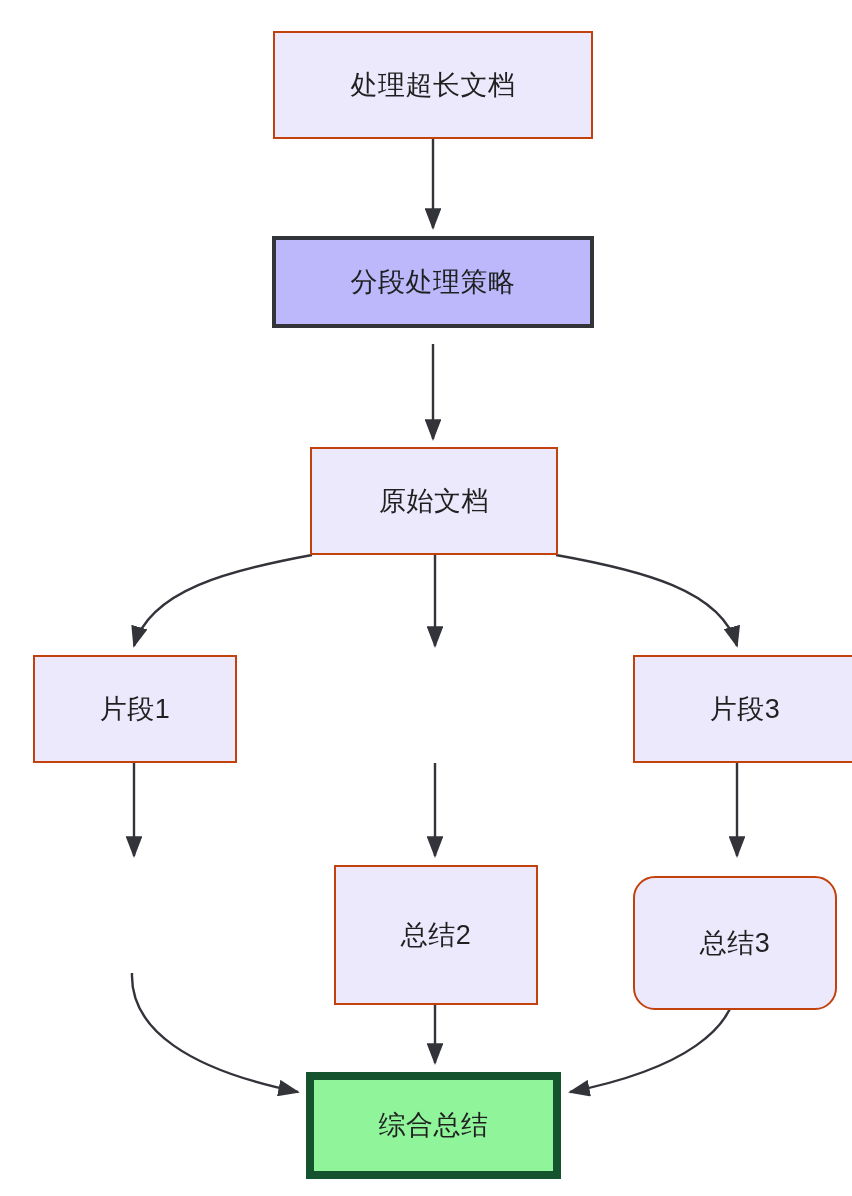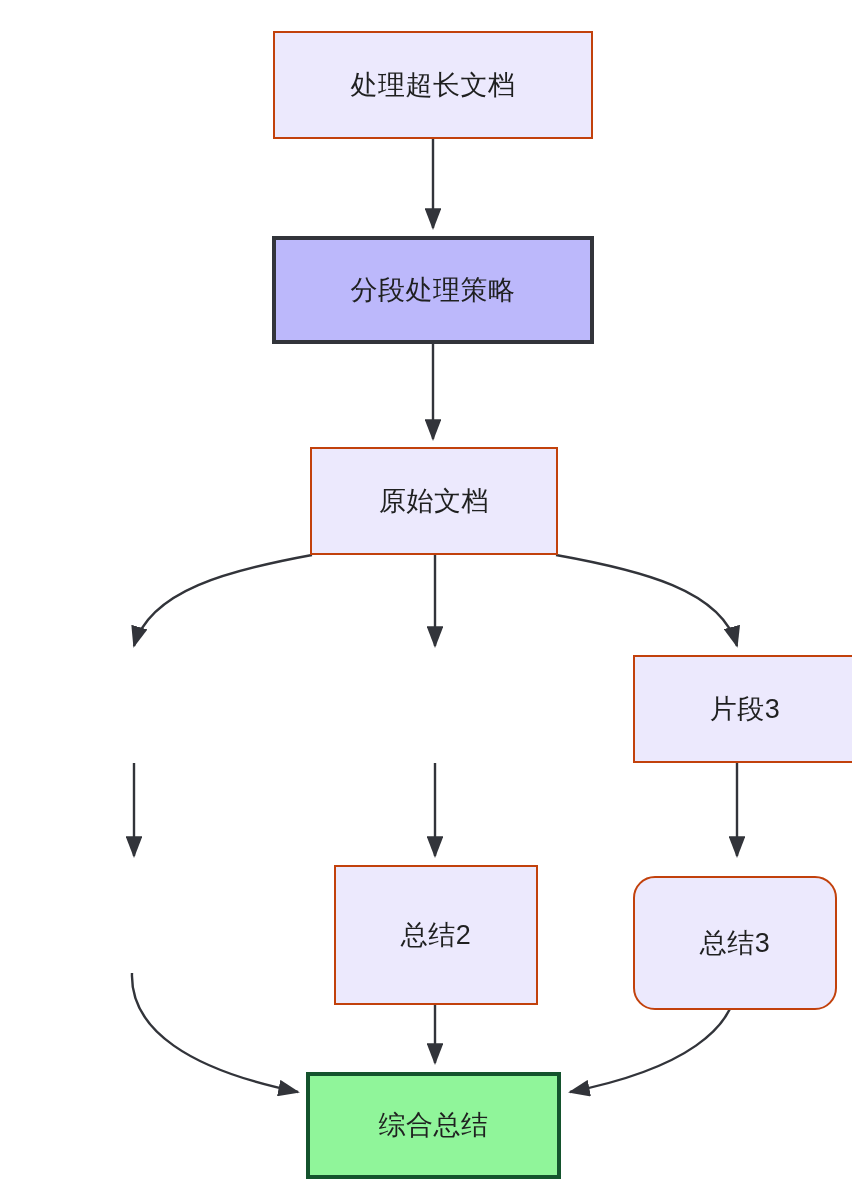--- a/index.html
+++ b/index.html
@@ -41,24 +41,24 @@
   .node-normal {
     background: #ece9fd;
     border: 2px solid #c2410c;
   }
   .node-strategy {
     background: #bcb8fb;
     border: 4px solid #32343a;
   }
   .node-final {
     background: #90f59a;
-    border: 4px solid #14532d;
+    border: 8px solid #14532d;
   }
   .n-doc       { left: 273px; top: 31px;   width: 320px; height: 108px; }
-  .n-strategy  { left: 272px; top: 236px;  width: 322px; height: 108px; }
+  .n-strategy  { left: 272px; top: 236px;  width: 322px; height: 92px; }
   .n-source    { left: 310px; top: 447px;  width: 248px; height: 108px; }
   .n-frag1     { left: 33px;  top: 655px;  width: 204px; height: 108px; }
   .n-frag2     { left: 334px; top: 655px;  width: 204px; height: 108px; }
   .n-frag3     { left: 633px; top: 655px;  width: 224px; height: 108px; }
   .n-sum1      { left: 33px;  top: 865px;  width: 204px; height: 108px; }
   .n-sum2      { left: 334px; top: 865px;  width: 204px; height: 140px; }
   .n-sum3      { left: 633px; top: 876px;  width: 204px; height: 134px; border-radius: 22px; }
   .n-final     { left: 306px; top: 1072px; width: 255px; height: 107px; }
 </style>
 </head>
@@ -87,20 +87,21 @@
       <path d="M 738 973 C 740 1030, 680 1070, 570 1092"></path>
     </g>
   </svg>
 
   <div class="node node-normal n-doc">处理超长文档</div>
 
   <div class="node node-strategy n-strategy">分段处理策略</div>
 
   <div class="node node-normal n-source">原始文档</div>
 
+  <div class="node node-normal n-frag1">片段1</div>
 
 
   <div class="node node-normal n-frag3">片段3</div>
 
 
   <div class="node node-normal n-sum2">总结2</div>
 
   <div class="node node-normal n-sum3">总结3</div>
 
   <div class="node node-final n-final">综合总结</div>

